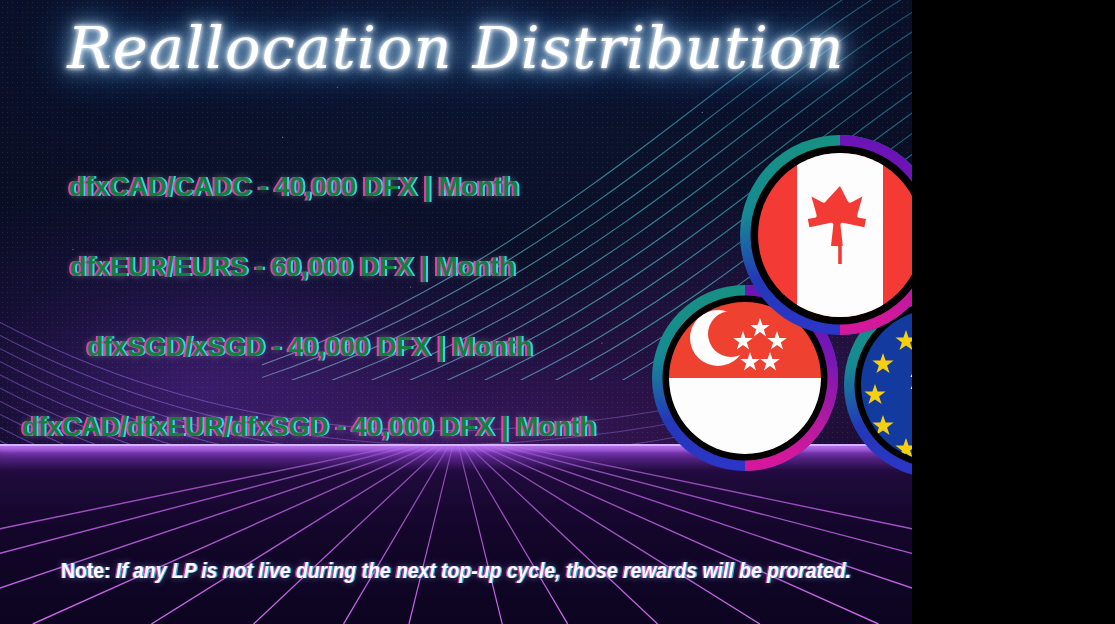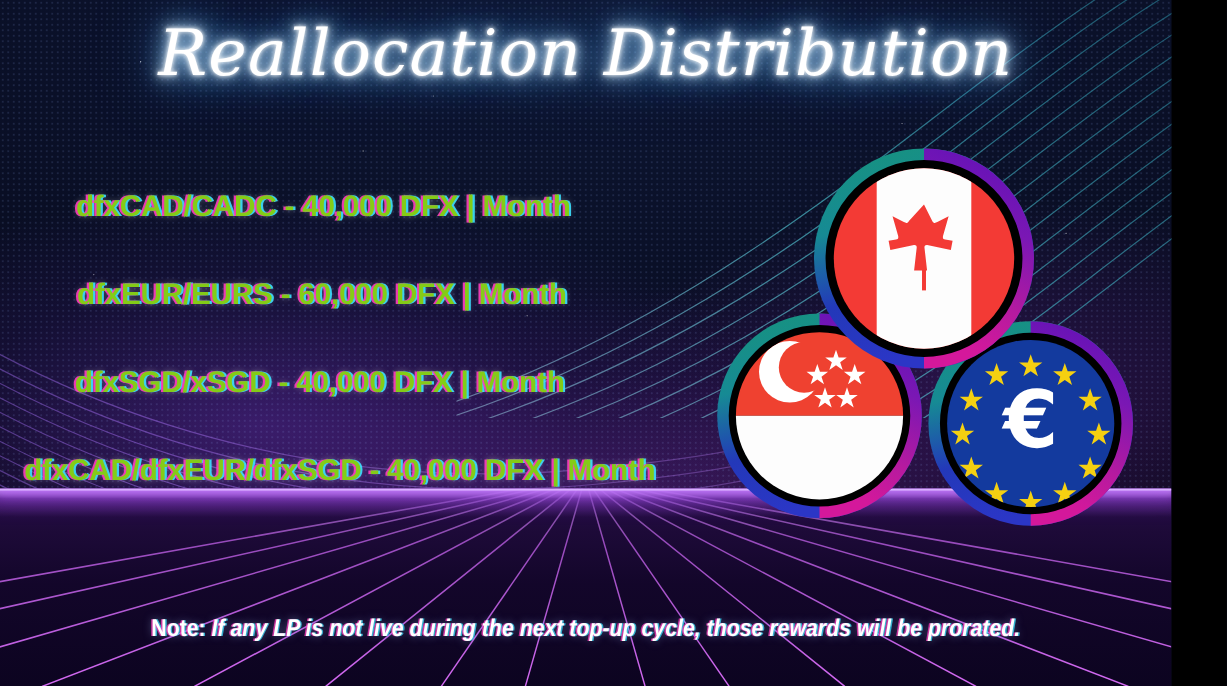--- a/index.html
+++ b/index.html
@@ -1,20 +1,20 @@
 <!DOCTYPE html>
 <html><head>
 <meta charset="utf-8">
 <style>
   html,body{margin:0;padding:0;background:#000;}
   body{font-family:"Liberation Sans",sans-serif;}
 
   #stage{
     position:relative;
-    width:1065px;height:624px;
+    width:912px;height:624px;
     overflow:hidden;
     background:#070b1c;
   }
 
   
   .bg-base{
     position:absolute;inset:0;
     background:
       radial-gradient(120% 90% at 50% 0%, #0d1733 0%, #0a1028 40%, #080b1e 70%, #05060f 100%);
   }
@@ -90,31 +90,31 @@
       0 0 62px rgba(70,150,255,.65);
     transform:scaleX(1.02);
   }
 
   
   .lines{position:absolute;left:0;right:0;top:150px;}
   .line{
     position:absolute;
     white-space:nowrap;
     font-weight:bold;
-    color:#84cc16;
+    color:#15803d;
     font-size:27px;
     letter-spacing:-.2px;
     text-shadow:
       -2px 0 0 rgba(255,60,190,.9),
        2px 0 0 rgba(60,225,255,.9),
        0 0 7px rgba(255,255,255,.35);
   }
   .line.l1{top:22px;  left:69px;}
   .line.l2{top:102px; left:70px;}
-  .line.l3{top:182px; left:68px;}
+  .line.l3{top:182px; left:87px;}
   .line.l4{top:262px; left:22px;}
 
   
   .note{
     position:absolute;left:0;right:0;top:558px;
     text-align:center;
     font-weight:bold;font-style:italic;
     font-size:22px;
     color:#ffffff;
     white-space:nowrap;

